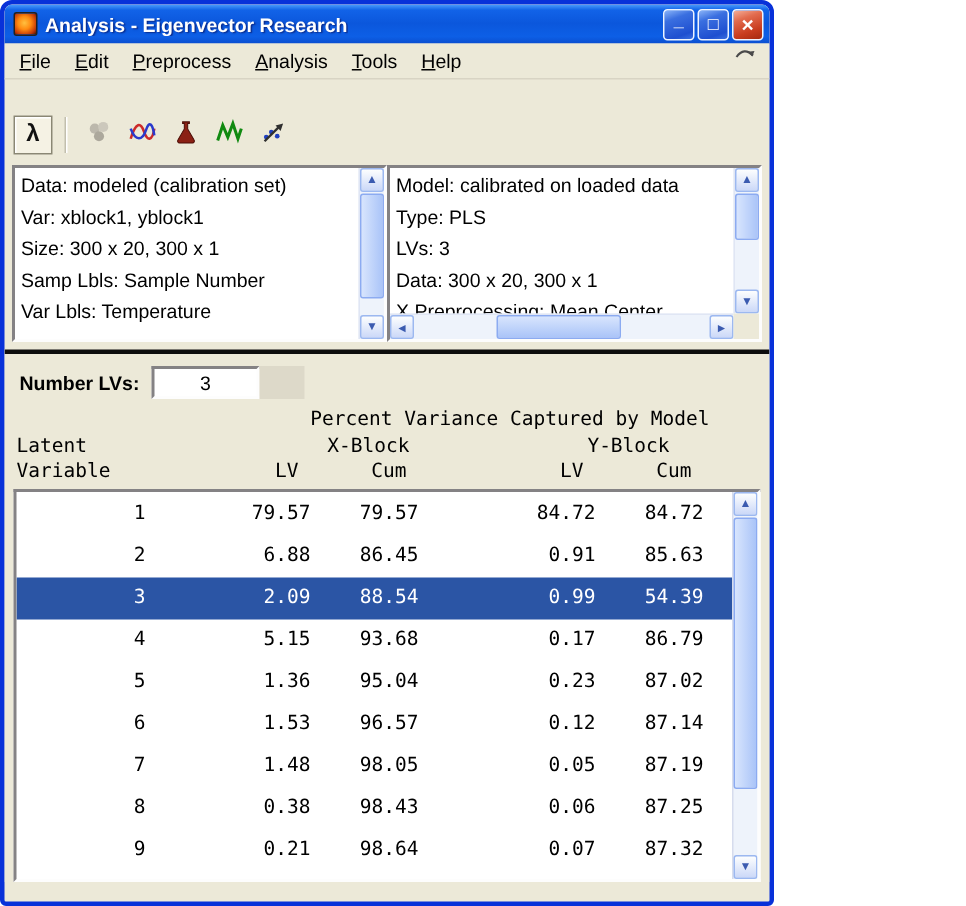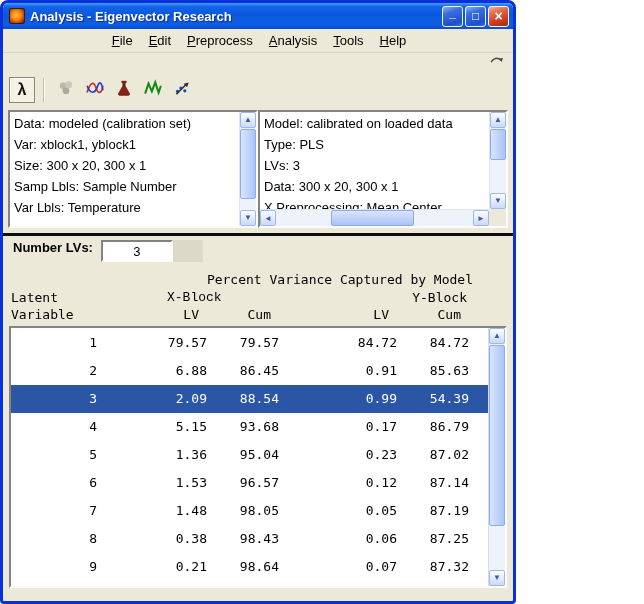--- a/index.html
+++ b/index.html
@@ -32,22 +32,22 @@
     width:21px; height:21px; border:1px solid #eef4ff; border-radius:3px;
     display:flex; align-items:center; justify-content:center;
     color:#fff; font-size:12px; font-weight:bold; cursor:default;
   }
   .cap-min,.cap-max { background:linear-gradient(160deg,#8ab4f8 0%,#3a6fe0 30%,#1e4fd0 80%,#3a6fe0 100%); }
   .cap-close { background:linear-gradient(160deg,#f5b09a 0%,#e26b4e 30%,#c83c1e 70%,#a52a10 100%); font-size:14px; }
   .cap-min span { transform:translateY(-3px); }
 
   
   .menubar {
-    height:24px; display:flex; align-items:center; padding-left:2px;
-    background:#ece9d8; border-bottom:1px solid #d8d4c4;flex-direction:column;
+    height:24px; display:flex; padding-left:2px;
+    background:#ece9d8; border-bottom:1px solid #d8d4c4;
   }
   .menu-item { padding:4px 8px; font-size:13px; color:#000; }
   .menu-item::first-letter { text-decoration:underline; }
   .dock-icon { margin-left:auto; margin-right:8px; width:16px; height:12px; }
 
   
   .toolbar { height:52px; padding:24px 0 0 6px; display:flex; align-items:flex-start; gap:3px; }
   .tool-btn {
     width:26px; height:26px; display:flex; align-items:center; justify-content:center;
   }
@@ -91,35 +91,35 @@
   .sb-thumb {
     position:absolute; left:0; right:0;
     background:linear-gradient(90deg,#d8e5fd,#aac4f8);
     border:1px solid #8cabf1; border-radius:2px;
   }
   .hscroll .sb-thumb { top:0; bottom:0;
     background:linear-gradient(180deg,#d8e5fd,#aac4f8); }
 
   
   .bottom { border-top:3px solid #0d0d0d; background:#ece9d8; padding-top:4px; position:relative; }
-  .lv-row { display:flex; height:30px; padding-left:10px; }
+  .lv-row { display:flex; align-items:center; height:30px; padding-left:10px; }
   .lv-label { font-weight:bold; font-size:13px; color:#000; }
   .lv-input {
     width:72px; height:22px; margin-left:8px; background:#fff;
     border:2px solid; border-color:#848284 #fdfdfd #fdfdfd #848284;
     text-align:center; font-size:13px; font-family:"Liberation Sans",sans-serif;
   }
   .lv-edge { width:30px; height:22px; background:#ddd9c9; }
 
   .mono { font-family:"DejaVu Sans Mono", monospace; }
   .var-title { width:470px; text-align:right; font-size:13px; height:20px; line-height:20px; color:#000; }
   .hdr1 { position:relative; height:17px; margin:0 6px; font-size:13px; color:#000; }
   .h-latent { position:absolute; left:2px; }
-  .h-xblock { position:absolute; left:158px; width:96px; text-align:left;font-family:Liberation Mono, monospace; }
-  .h-yblock { position:absolute; left:362px; width:96px; text-align:right; }
+  .h-xblock { position:absolute; left:168px; width:96px; text-align:right; }
+  .h-yblock { position:absolute; left:362px; width:96px; text-align:center; }
   .hdr2 { display:flex; height:17px; margin:0 6px; padding-left:2px; font-size:13px; color:#000; }
   .hc1 { width:84px; text-align:left; }
   .hc2 { width:104px; text-align:right; }
   .hc3 { width:72px; text-align:right; }
   .hc4 { width:118px; text-align:right; }
   .hc5 { width:72px; text-align:right; }
 
   .table-wrap {
     margin:2px 6px 0 6px; height:262px; background:#fff; position:relative; overflow:hidden;
     border:2px solid; border-color:#848284 #fdfdfd #fdfdfd #848284;

